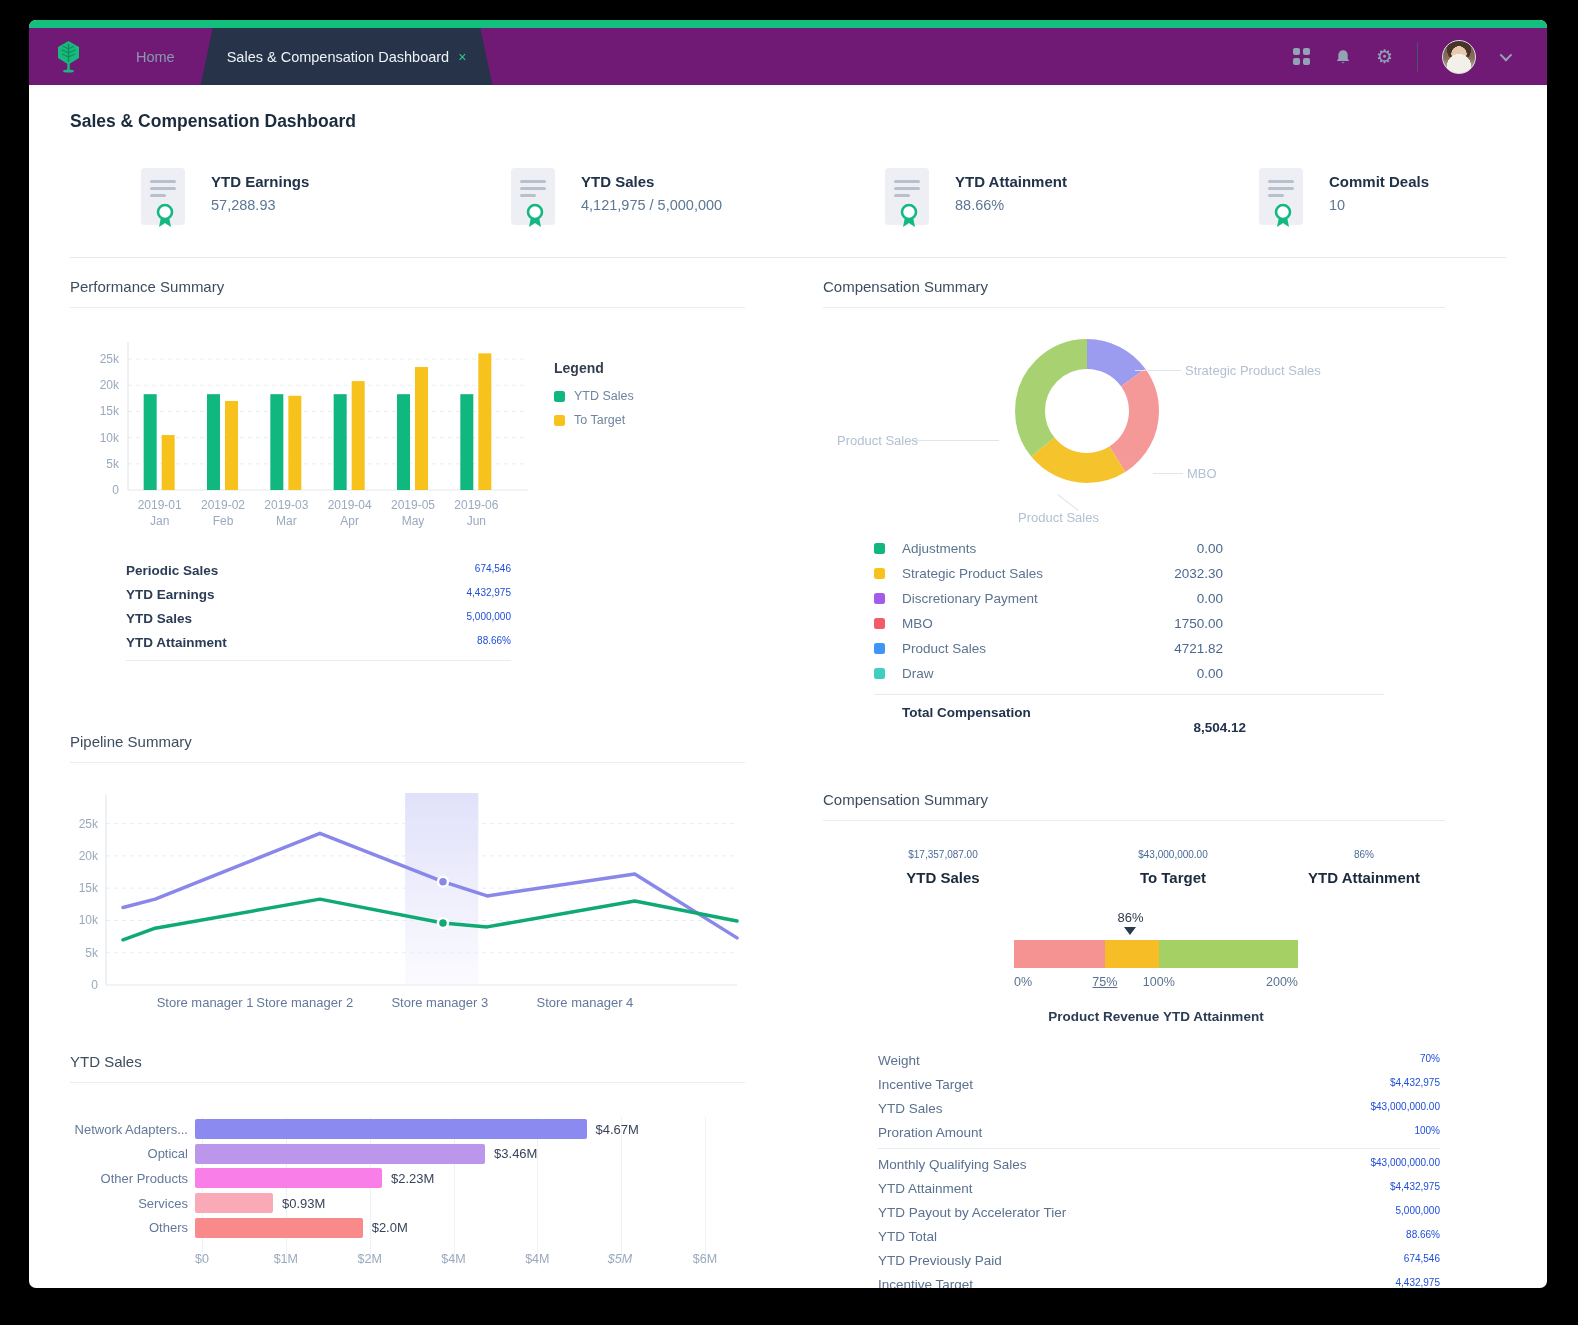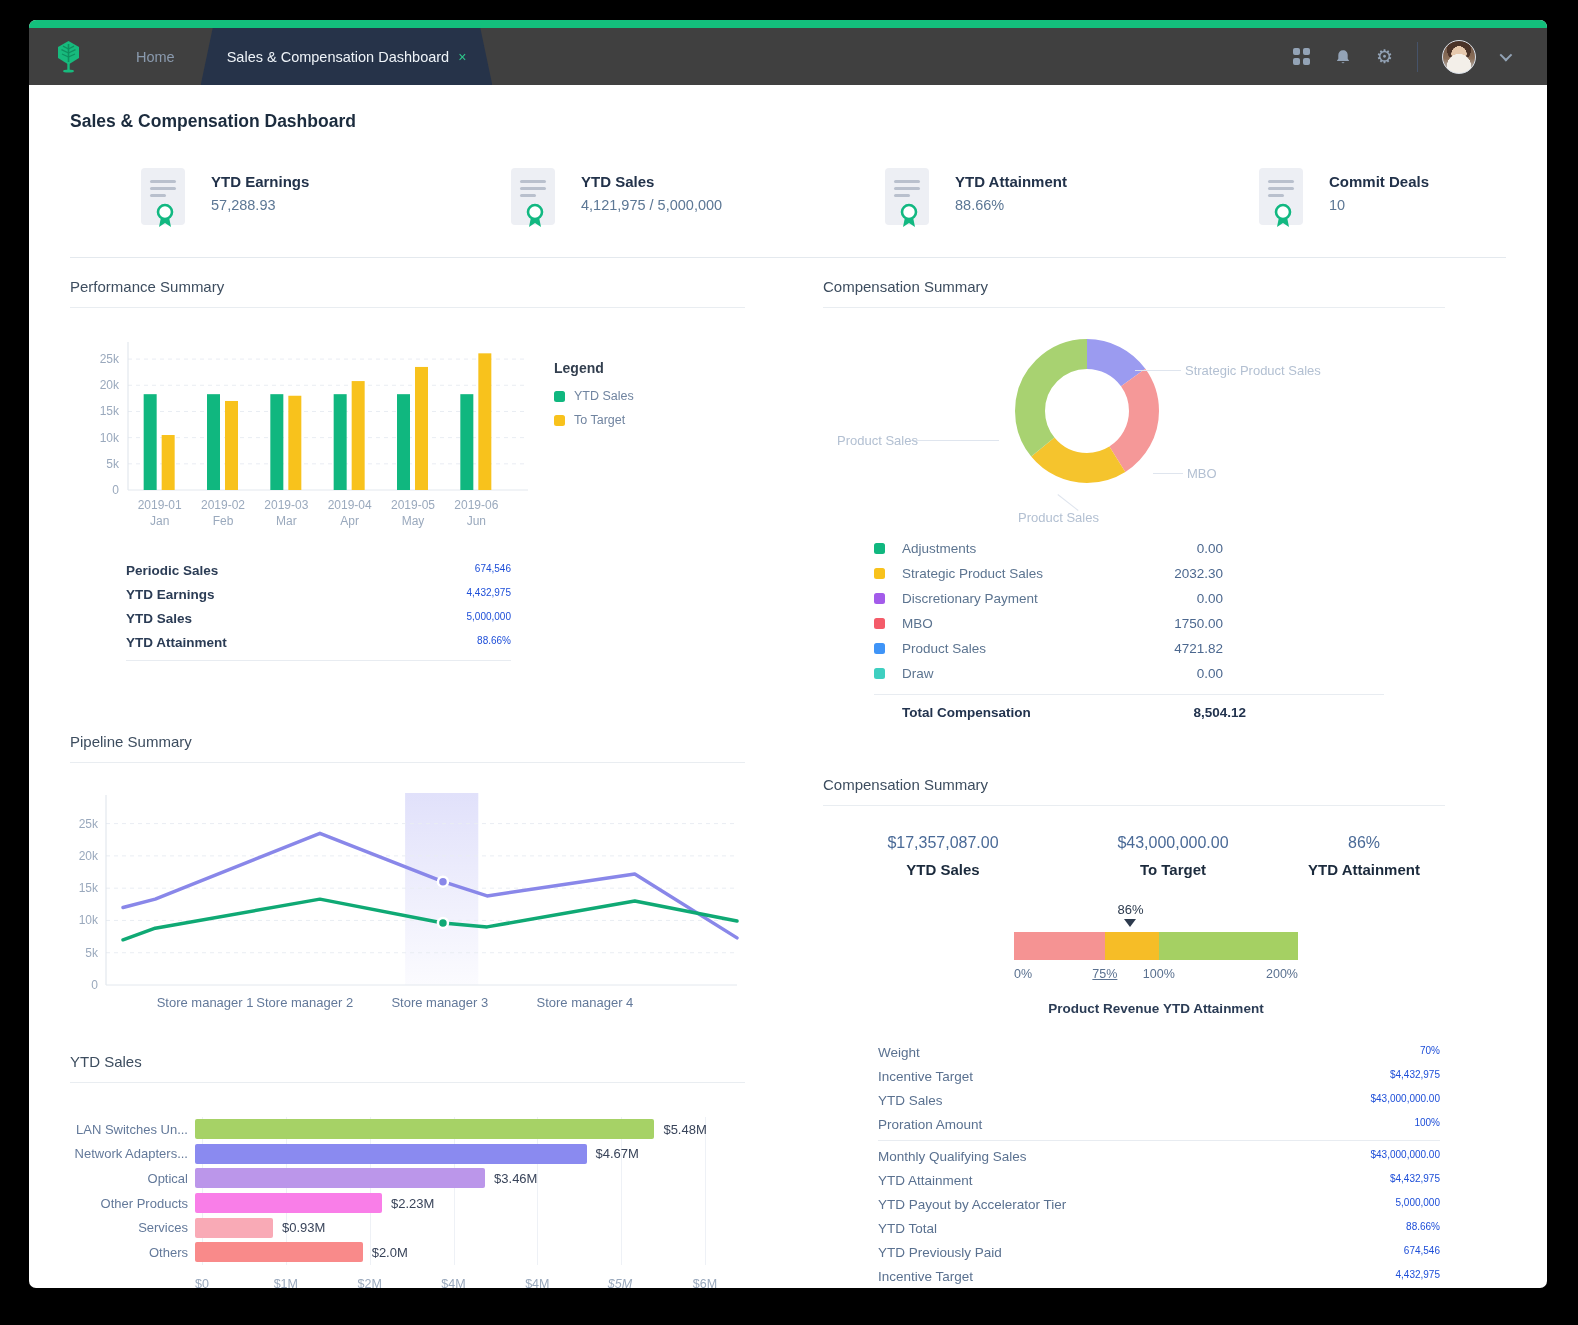--- a/index.html
+++ b/index.html
@@ -1,21 +1,21 @@
 <!DOCTYPE html>
 <html><head>
 <meta charset="utf-8">
 <style>
   * { box-sizing: border-box; margin: 0; padding: 0; }
   body { background:#000; font-family:"Liberation Sans", sans-serif; }
   .stage { position:relative; width:1578px; height:1325px; background:#000; overflow:hidden; }
   .window { position:absolute; left:29px; top:20px; width:1518px; height:1268px; background:#fff; border-radius:7px; overflow:hidden; }
   .topstrip { height:8px; background:#13bf7c; }
   
-  .navbar { height:57px; background:#404040; display:flex; align-items:stretch; }
+  .navbar { height:57px; background:#701a75; display:flex; align-items:stretch; }
   .logo-wrap { display:flex; align-items:center; padding-left:26px; padding-right:28px; }
   .nav-home { display:flex; align-items:center; color:#8a9aae; font-size:14.5px; padding:0 26px; cursor:pointer; }
   .nav-tab { display:flex; align-items:center; gap:9px; background:#263349; color:#eef3f8; font-size:14.5px; padding:0 26px;
              clip-path: polygon(12px 0, calc(100% - 12px) 0, 100% 100%, 0 100%); min-width:270px; }
   .tab-close { color:#2ec98c; font-size:14px; }
   .nav-right { margin-left:auto; display:flex; align-items:center; gap:24px; padding-right:38px; }
   .grid-icon { display:grid; grid-template-columns:7px 7px; gap:2.5px; cursor:pointer; }
   .grid-icon i { width:7px; height:7px; background:#93a3b6; border-radius:2px; display:block; }
   .gear-glyph { color:#93a3b6; font-size:19px; cursor:pointer; line-height:1; }
   .nav-divider { width:1px; height:30px; background:#46536a; }
@@ -62,38 +62,38 @@
   
   .donut-block { position:relative; height:212px; margin-top:8px; }
   .callout { position:absolute; font-size:13px; color:#b3c0d2; white-space:nowrap; }
   .callout-line { position:absolute; background:#dfe5ee; height:1px; }
   .comp-list { margin-top:8px; padding-left:51px; width:400px; }
   .comp-row { display:flex; align-items:center; padding:5px 0; }
   .comp-row i { width:11px; height:11px; border-radius:2.5px; display:block; margin-right:17px; flex:none; }
   .comp-row .name { font-size:13.5px; color:#5c7490; }
   .comp-row .val { margin-left:auto; font-size:13.5px; color:#4c688f; }
   .comp-total-sep { border-top:1px solid #e8ecf1; margin:8px 0 0 51px; width:510px; }
-  .comp-total { display:flex; padding:10px 0 0 79px; width:423px; }
+  .comp-total { display:flex; padding:10px 0 0 79px; width:423px;flex-direction:column; }
   .comp-total .name { font-size:13.5px; font-weight:bold; color:#22334e; }
   .comp-total .val { margin-left:auto; font-size:13.5px; font-weight:bold; color:#22334e; }
   .sect-gap { margin-top:72px; }
   .sect-gap-sm { margin-top:22px; }
   
   .hbar-block { position:relative; margin-top:34px; }
   .hbar-grid { position:absolute; left:132px; top:0; width:503px; height:148px; }
   .hbar-grid i { position:absolute; top:0; bottom:0; width:1px; background:#eef1f6; display:block; }
   .hbar-row { position:relative; display:flex; align-items:center; height:24.6px; }
   .hbar-cat { width:125px; text-align:right; font-size:13px; color:#63799a; padding-right:7px; flex:none; }
   .hbar-bar { height:20px; border-radius:2px; }
   .hbar-val { margin-left:9px; font-size:13px; color:#39445a; }
   .hbar-axis { position:relative; margin-left:132px; height:22px; margin-top:12px; }
   .hbar-axis span { position:absolute; transform:translateX(-50%); font-size:12.5px; color:#9aa9bd; }
   
   .stats-row { display:grid; grid-template-columns:240px 220px 1fr; margin-top:28px; text-align:center; }
-  .stat-value { font-size:16px; color:#4a6a97; }
+  .stat-value { font-size:10px; color:#4a6a97; }
   .stat-label { font-size:15px; font-weight:bold; color:#1b2a3c; margin-top:9px; }
   .gauge-wrap { width:284px; margin:24px 0 0 191px; }
   .gauge-marker { position:relative; height:30px; }
   .gauge-marker .mtext { position:absolute; transform:translateX(-50%); font-size:13px; color:#2c3a4d; top:0; }
   .gauge-marker .mtri { position:absolute; transform:translateX(-50%); top:17px; width:0; height:0; border-left:6px solid transparent; border-right:6px solid transparent; border-top:8px solid #2c3a4d; }
   .gauge-bar { display:flex; height:28px; }
   .gauge-ticks { position:relative; height:18px; margin-top:7px; }
   .gauge-ticks span { position:absolute; font-size:12.5px; color:#5a7190; transform:translateX(-50%); }
   .gauge-ticks span:first-child { transform:none; }
   .gauge-ticks span:last-child { transform:translateX(-100%); }
@@ -326,25 +326,20 @@
                 <div class="hbar-grid">
                   <i style="left: 0px;"></i>
                   <i style="left: 83.8333px;"></i>
                   <i style="left: 167.667px;"></i>
                   <i style="left: 251.5px;"></i>
                   <i style="left: 335.333px;"></i>
                   <i style="left: 419.167px;"></i>
                   <i style="left: 503px;"></i>
                 </div>
                 <div class="hbar-row">
-                  <div class="hbar-cat">LAN Switches Un...</div>
-                  <div class="hbar-bar" style="width: 459.407px; background: rgb(166, 210, 102);"></div>
-                  <span class="hbar-val">$5.48M</span>
-                </div>
-                <div class="hbar-row">
                   <div class="hbar-cat">Network Adapters...</div>
                   <div class="hbar-bar" style="width: 391.502px; background: rgb(138, 138, 240);"></div>
                   <span class="hbar-val">$4.67M</span>
                 </div>
                 <div class="hbar-row">
                   <div class="hbar-cat">Optical</div>
                   <div class="hbar-bar" style="width: 290.063px; background: rgb(187, 150, 234);"></div>
                   <span class="hbar-val">$3.46M</span>
                 </div>
                 <div class="hbar-row">

